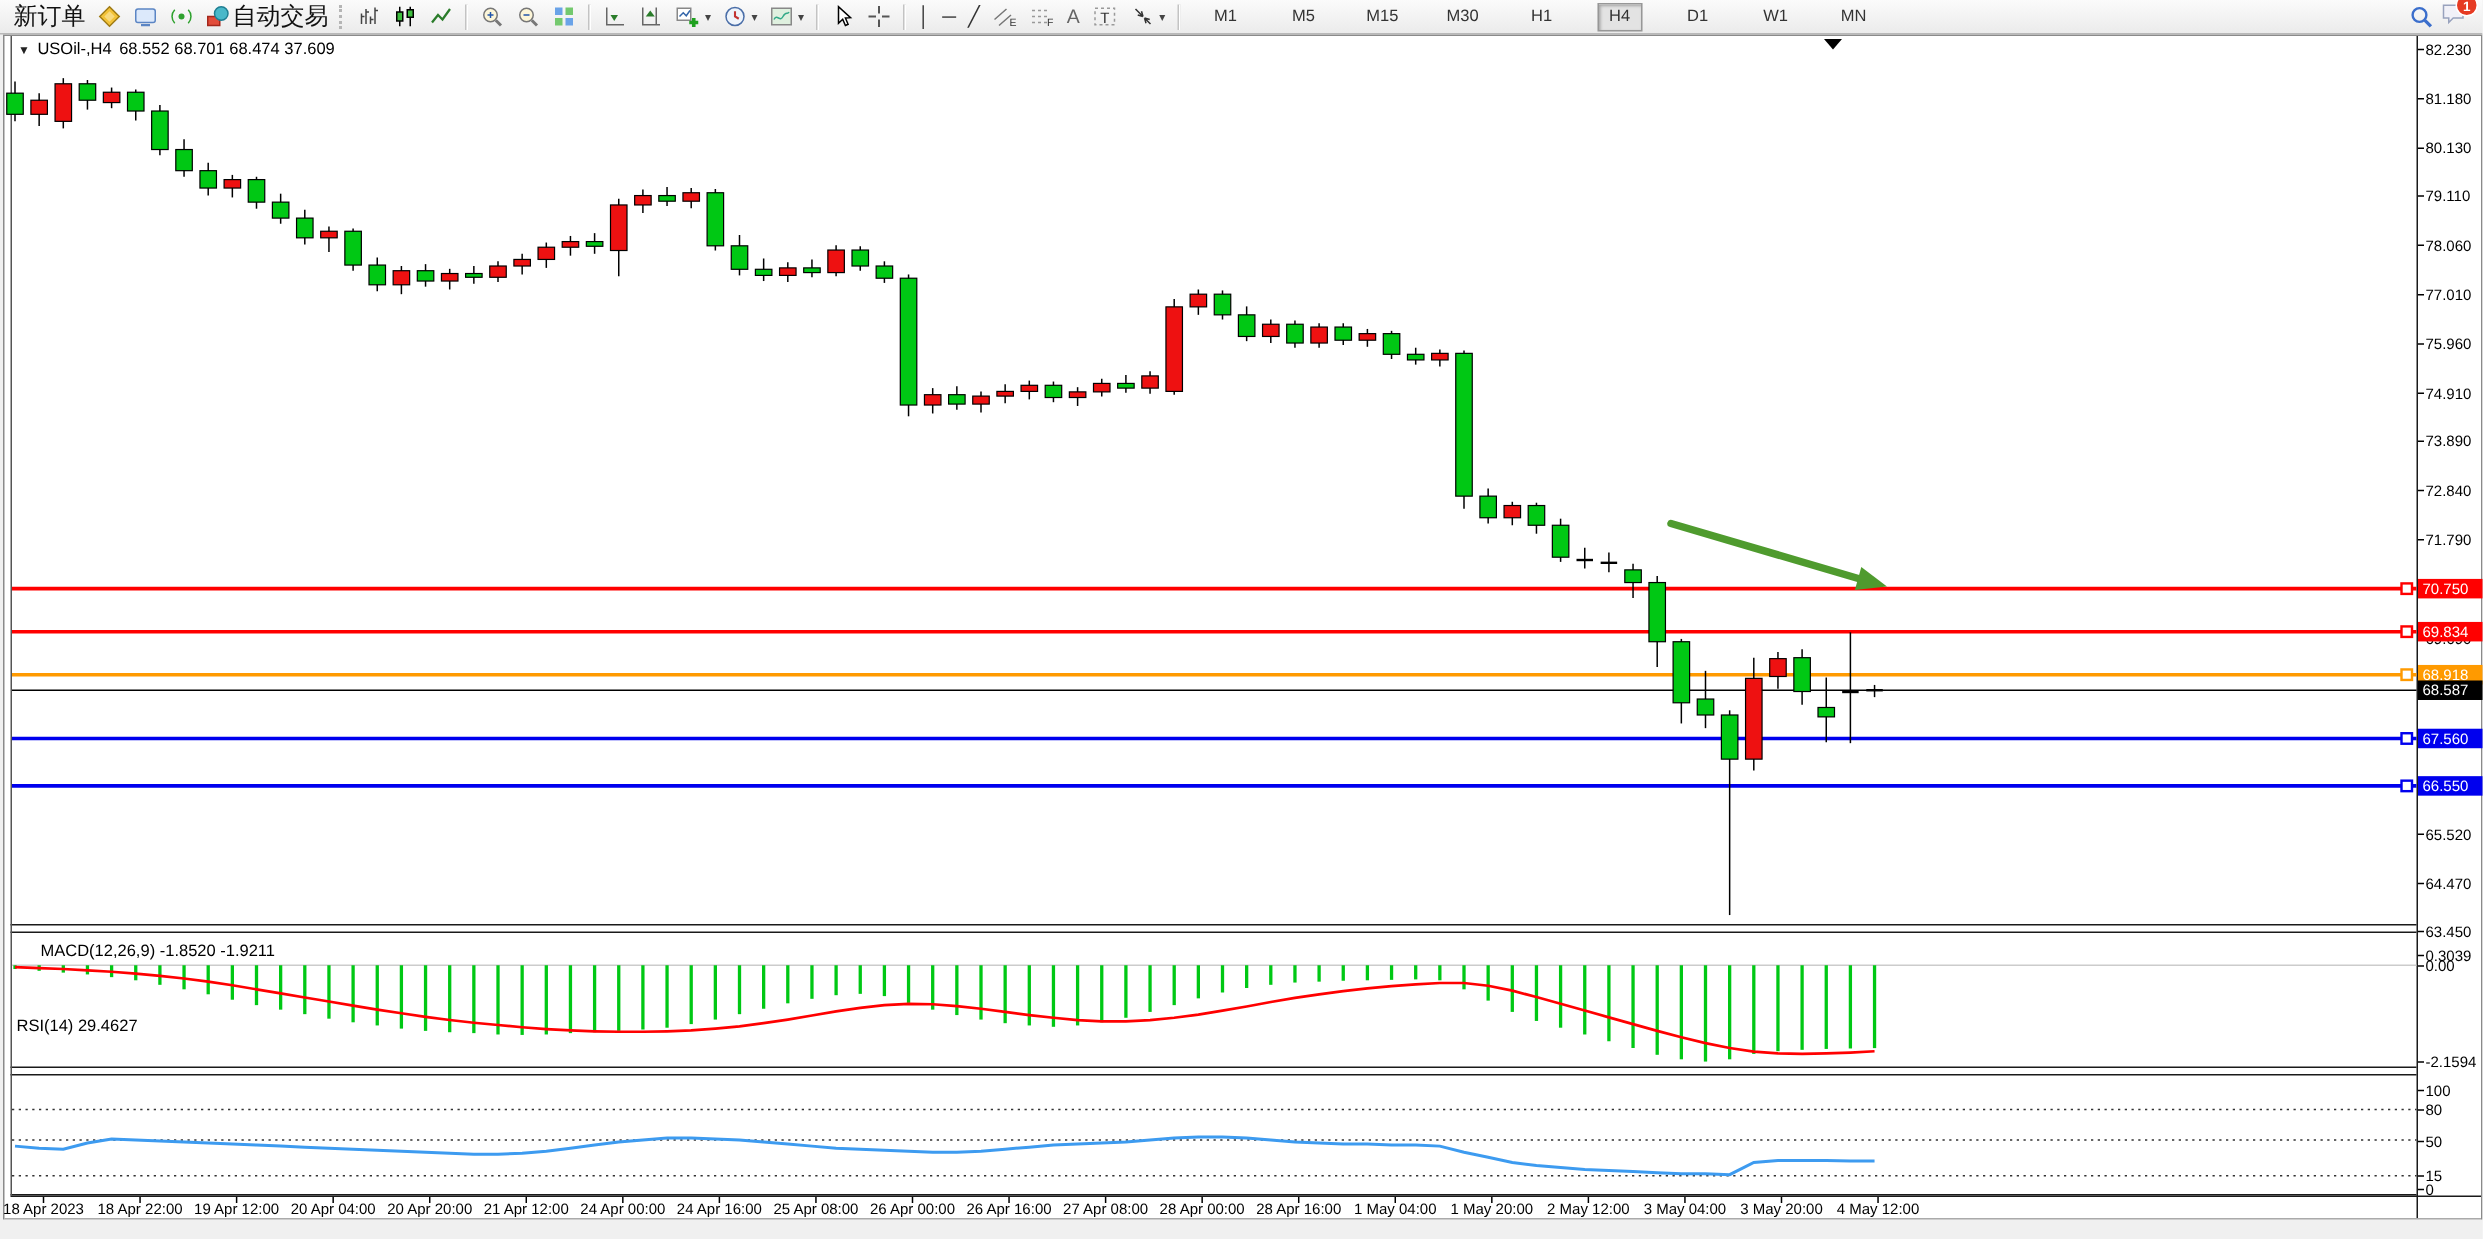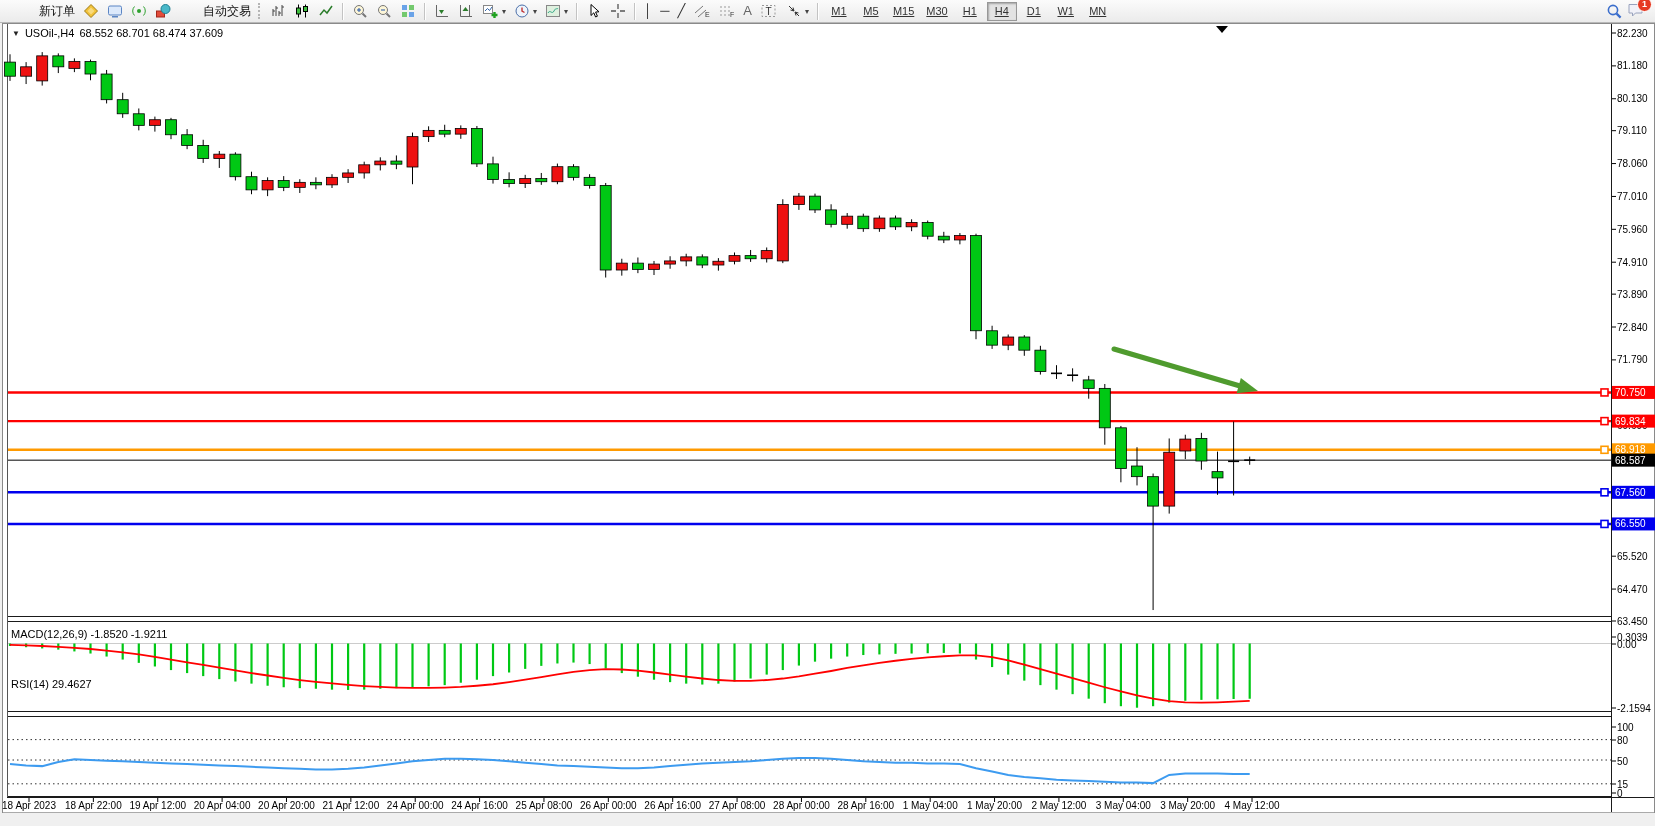--- a/index.html
+++ b/index.html
@@ -3,39 +3,39 @@
 <meta charset="utf-8">
 <style>
   html,body{margin:0;padding:0;background:#f0f0f0;width:1655px;height:826px;overflow:hidden;
     font-family:"Liberation Sans","DejaVu Sans",sans-serif;}
   #app{position:relative;width:1655px;height:826px;}
   
   .toolbar{position:absolute;top:0;left:0;width:1655px;height:23px;z-index:5;
     background:linear-gradient(#fbfbfb,#ebebeb);border-bottom:1px solid #b8b8b8;
     display:flex;align-items:center;padding-left:5px;box-sizing:border-box;}
   .tbtn{height:20px;display:flex;align-items:center;gap:2px;padding:0 3px;border:1px solid transparent;border-radius:2px;}
-  .tlabel{font-size:12px;color:#111;white-space:nowrap;margin-left:30px;}
+  .tlabel{font-size:16px;color:#111;white-space:nowrap;}
   .sep{width:1px;height:17px;background:#c3c3c3;border-right:1px solid #ffffff;margin:0 4px;}
   .grip{width:3px;height:16px;border-left:2px dotted #b5b5b5;margin:0 3px;}
   .caret{font-size:8px;color:#444;margin-left:1px;}
   .tf{min-width:20px;height:17px;font-size:11px;color:#333;display:flex;align-items:center;
-    justify-content:center;padding:0 4px;border:1px solid transparent;margin:0 1px;text-decoration:underline;}
+    justify-content:center;padding:0 4px;border:1px solid transparent;margin:0 11px;}
   .tf.active{border:1px solid #979797;background:#e3e3e3;box-shadow:inset 1px 1px 2px rgba(0,0,0,.28);}
   .glyph{font-size:13px;color:#333;line-height:16px;}
   .spacer{flex:1;}
   .chatwrap{position:relative;margin-right:10px;}
   .badge{position:absolute;top:-4px;right:-7px;background:#e63b23;color:#fff;border-radius:8px;
     min-width:13px;height:13px;font-size:9px;display:flex;align-items:center;justify-content:center;
     border:1px solid #fff;font-weight:bold;}
   
   svg#chart-svg{position:absolute;top:0;left:0;z-index:1;}
   .overlay-label{position:absolute;z-index:3;font-size:11px;color:#000;white-space:pre;}
   #chart-title{top:27px;left:12px;display:flex;align-items:center;gap:5px;}
   #chart-title .tri{font-size:8px;color:#222;}
-  #macd-label{top:628px;left:11px;}
+  #macd-label{top:628px;left:27px;}
   #rsi-label{top:678px;left:11px;}
 </style>
 </head>
 <body>
 <div id="app">
 
 <div class="toolbar">
   <div class="tbtn">
     <span class="tlabel">新订单</span>
   </div>

